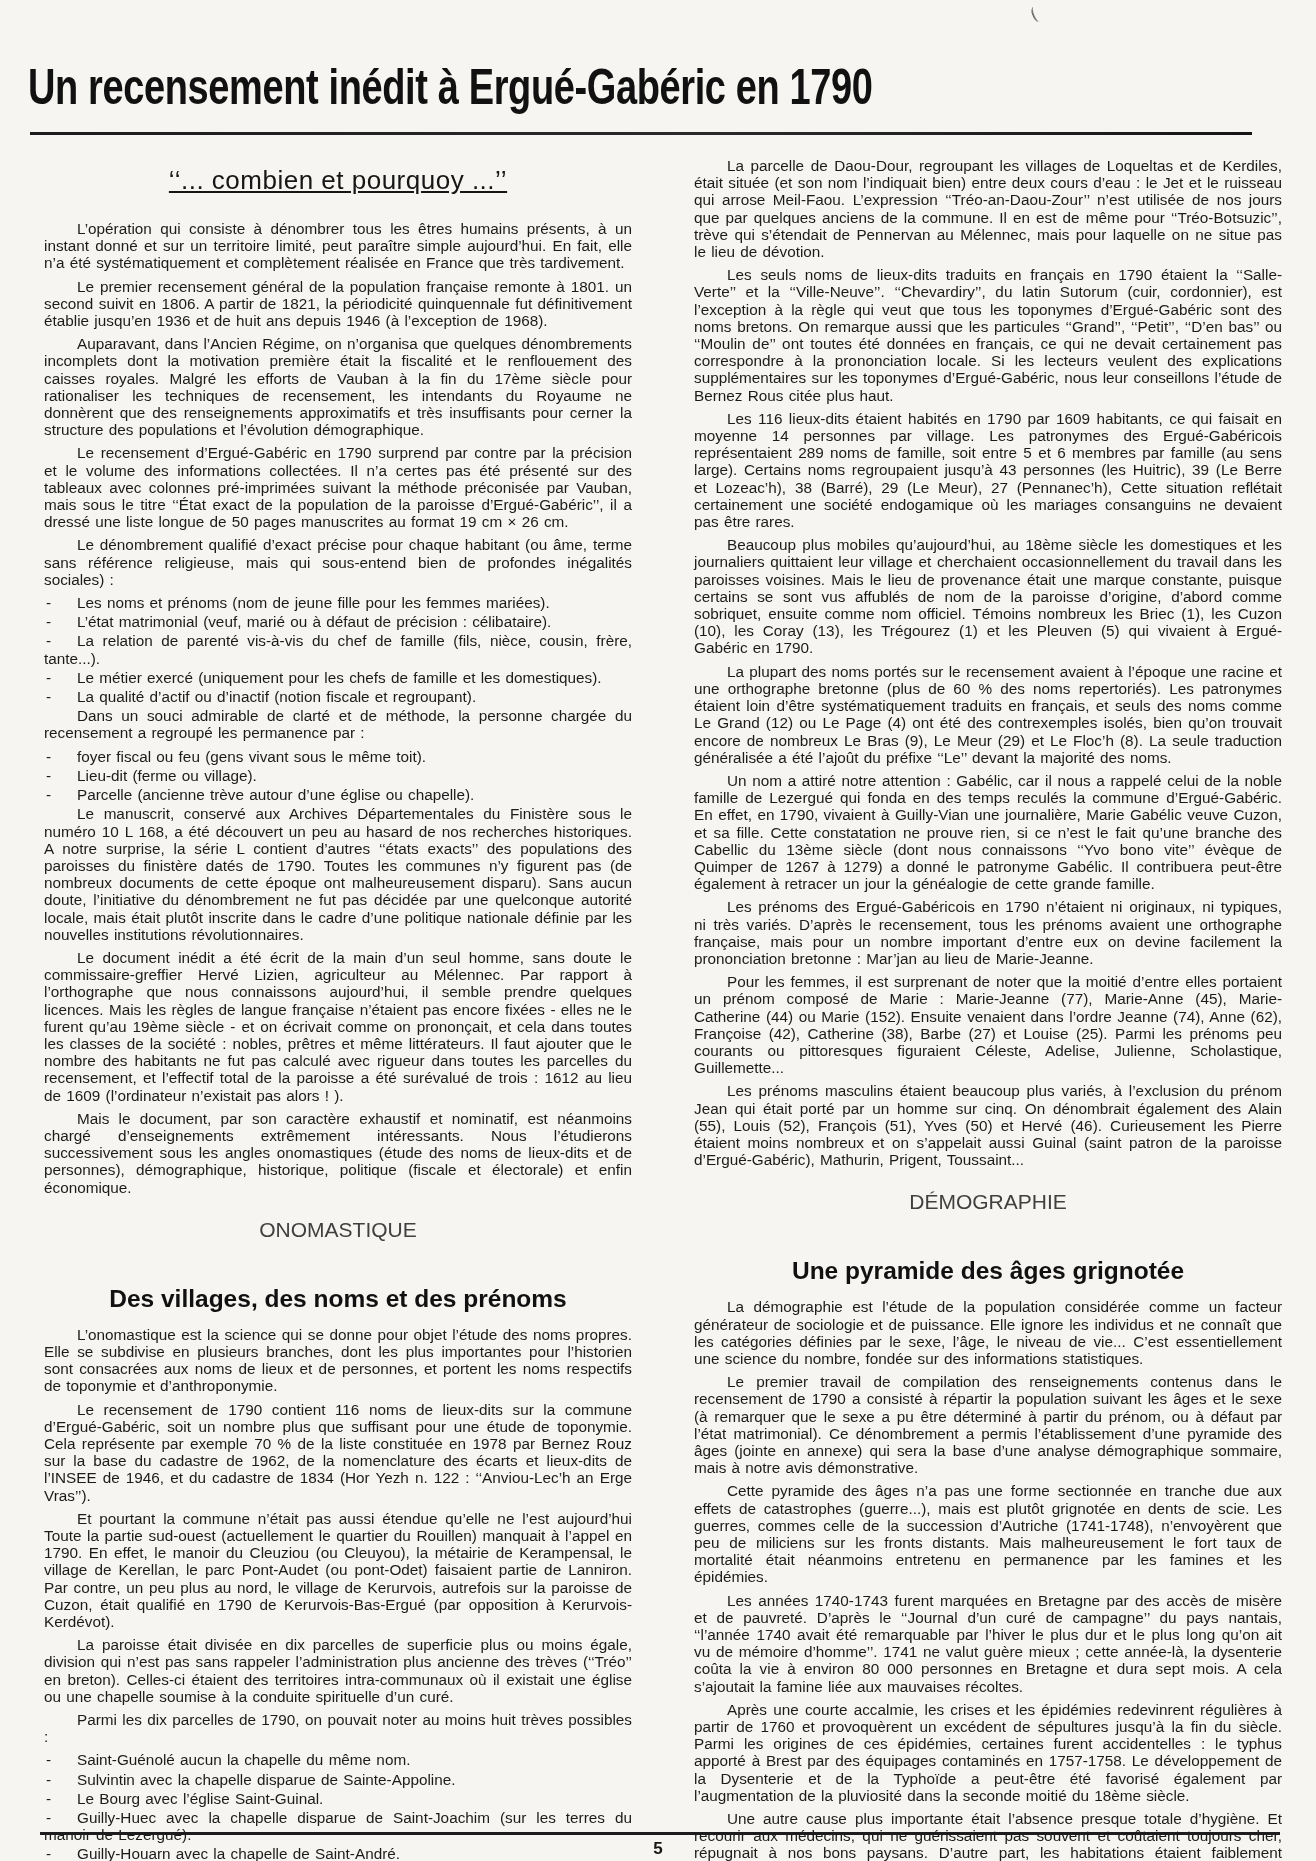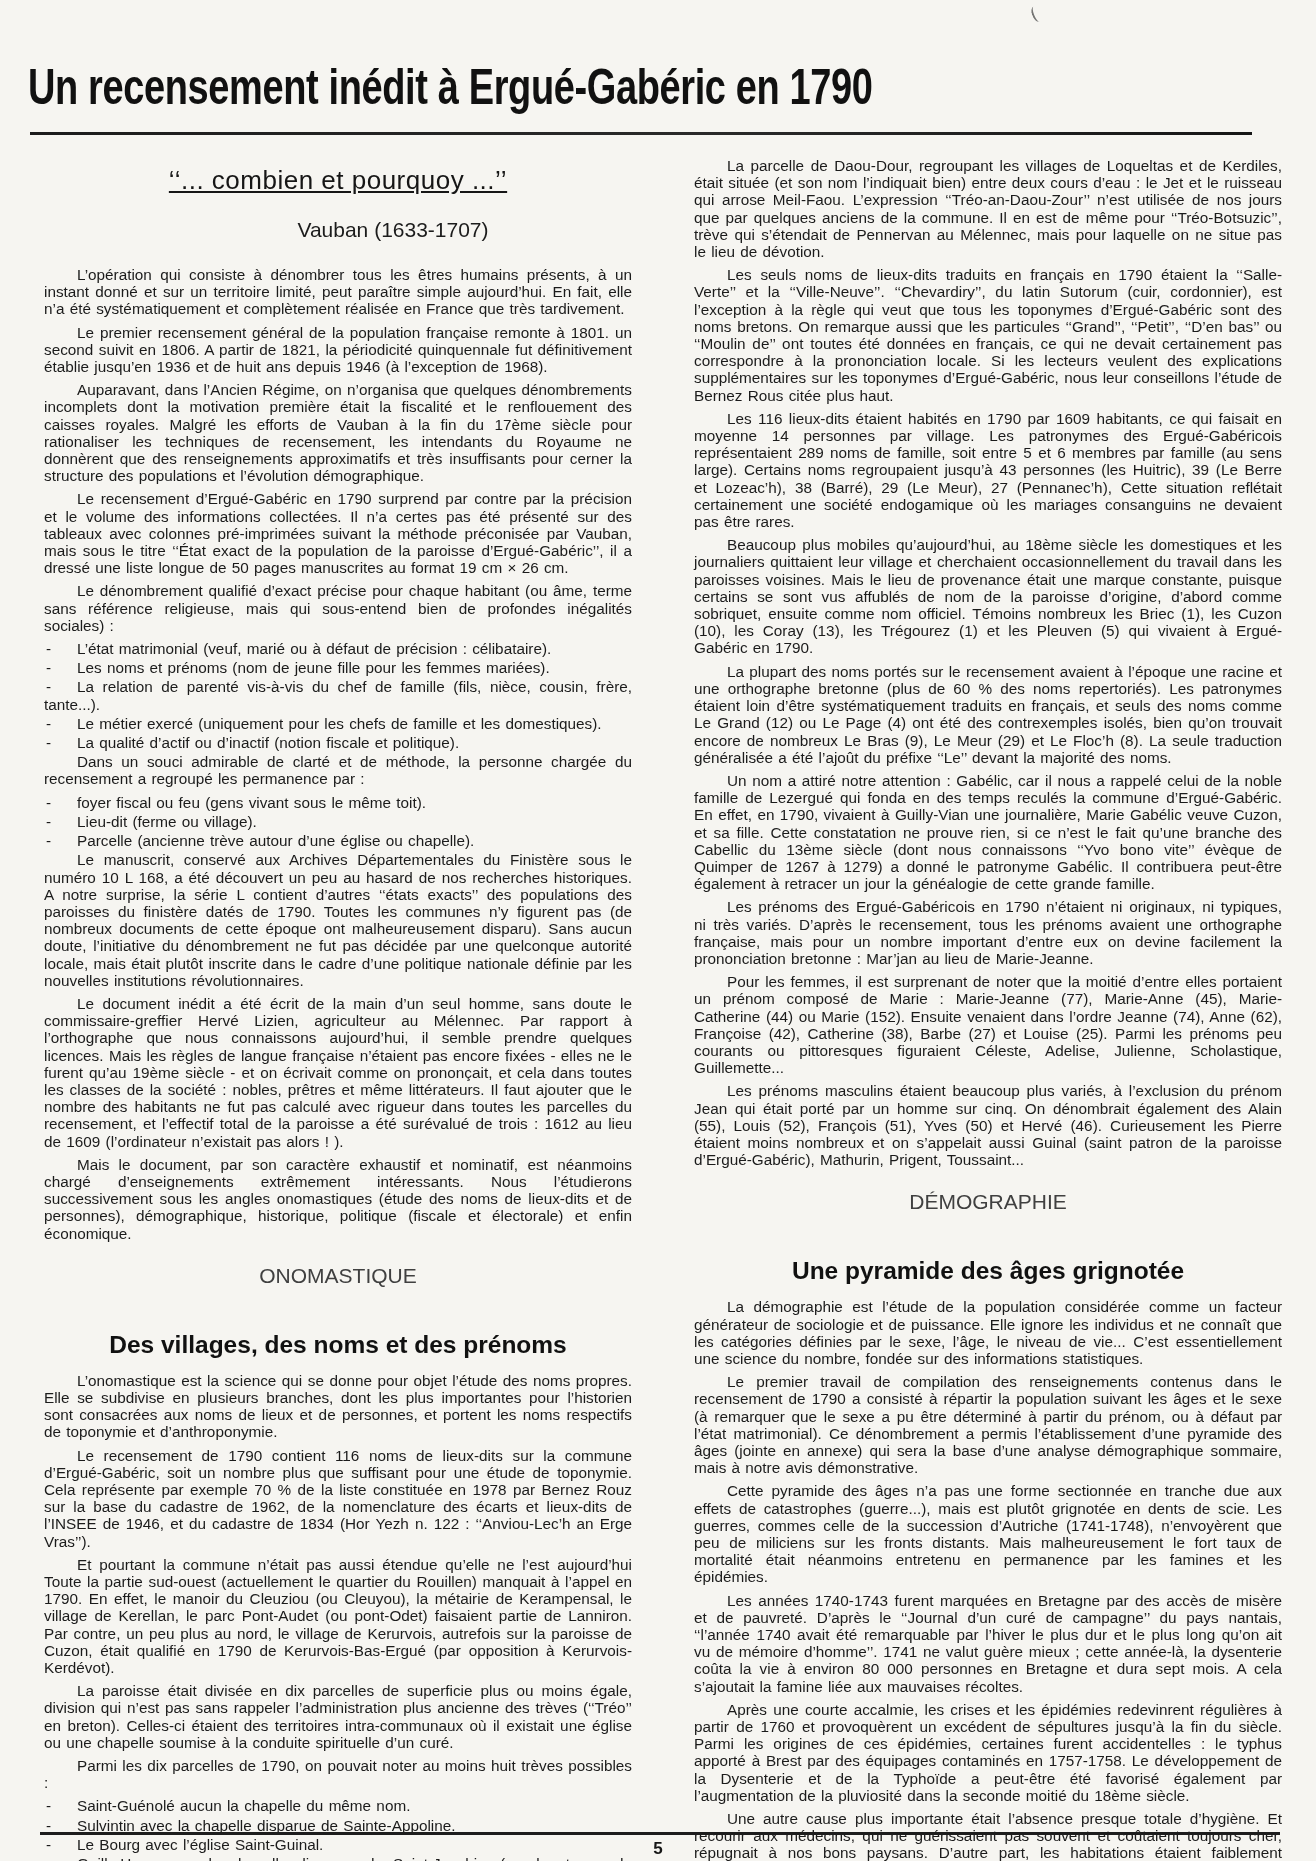--- a/index.html
+++ b/index.html
@@ -121,33 +121,32 @@
 
   <header class="masthead">
     <h1 class="title">Un recensement inédit à Ergué-Gabéric en 1790</h1>
     <div class="title-rule"></div>
   </header>
 
   <div class="columns">
     <section class="col">
       <div class="epigraph">
         <div class="quote">‘‘... combien et pourquoy ...’’</div>
-        <div class="attribution">Vauban (1633-1707)</div>
       </div>
       <div class="blocks" id="left-blocks">
           <p class="p">L’opération qui consiste à dénombrer tous les êtres humains présents, à un instant donné et sur un territoire limité, peut paraître simple aujourd’hui. En fait, elle n’a été systématiquement et complètement réalisée en France que très tardivement.</p>
           <p class="p">Le premier recensement général de la population française remonte à 1801. un second suivit en 1806. A partir de 1821, la périodicité quinquennale fut définitivement établie jusqu’en 1936 et de huit ans depuis 1946 (à l’exception de 1968).</p>
           <p class="p">Auparavant, dans l’Ancien Régime, on n’organisa que quelques dénombrements incomplets dont la motivation première était la fiscalité et le renflouement des caisses royales. Malgré les efforts de Vauban à la fin du 17ème siècle pour rationaliser les techniques de recensement, les intendants du Royaume ne donnèrent que des renseignements approximatifs et très insuffisants pour cerner la structure des populations et l’évolution démographique.</p>
           <p class="p">Le recensement d’Ergué-Gabéric en 1790 surprend par contre par la précision et le volume des informations collectées. Il n’a certes pas été présenté sur des tableaux avec colonnes pré-imprimées suivant la méthode préconisée par Vauban, mais sous le titre ‘‘État exact de la population de la paroisse d’Ergué-Gabéric’’, il a dressé une liste longue de 50 pages manuscrites au format 19 cm × 26 cm.</p>
           <p class="p">Le dénombrement qualifié d’exact précise pour chaque habitant (ou âme, terme sans référence religieuse, mais qui sous-entend bien de profondes inégalités sociales) :</p>
+          <p class="li"><span class="dash">-</span><span>Les noms et prénoms (nom de jeune fille pour les femmes mariées).</span></p>
           <p class="li"><span class="dash">-</span><span>L’état matrimonial (veuf, marié ou à défaut de précision : célibataire).</span></p>
-          <p class="li"><span class="dash">-</span><span>Les noms et prénoms (nom de jeune fille pour les femmes mariées).</span></p>
           <p class="li"><span class="dash">-</span><span>La relation de parenté vis-à-vis du chef de famille (fils, nièce, cousin, frère, tante...).</span></p>
           <p class="li"><span class="dash">-</span><span>Le métier exercé (uniquement pour les chefs de famille et les domestiques).</span></p>
-          <p class="li"><span class="dash">-</span><span>La qualité d’actif ou d’inactif (notion fiscale et politique).</span></p>
+          <p class="li"><span class="dash">-</span><span>La qualité d’actif ou d’inactif (notion fiscale et regroupant).</span></p>
           <p class="p">Dans un souci admirable de clarté et de méthode, la personne chargée du recensement a regroupé les permanence par :</p>
           <p class="li"><span class="dash">-</span><span>foyer fiscal ou feu (gens vivant sous le même toit).</span></p>
           <p class="li"><span class="dash">-</span><span>Lieu-dit (ferme ou village).</span></p>
           <p class="li"><span class="dash">-</span><span>Parcelle (ancienne trève autour d’une église ou chapelle).</span></p>
           <p class="p">Le manuscrit, conservé aux Archives Départementales du Finistère sous le numéro 10 L 168, a été découvert un peu au hasard de nos recherches historiques. A notre surprise, la série L contient d’autres ‘‘états exacts’’ des populations des paroisses du finistère datés de 1790. Toutes les communes n’y figurent pas (de nombreux documents de cette époque ont malheureusement disparu). Sans aucun doute, l’initiative du dénombrement ne fut pas décidée par une quelconque autorité locale, mais était plutôt inscrite dans le cadre d’une politique nationale définie par les nouvelles institutions révolutionnaires.</p>
           <p class="p">Le document inédit a été écrit de la main d’un seul homme, sans doute le commissaire-greffier Hervé Lizien, agriculteur au Mélennec. Par rapport à l’orthographe que nous connaissons aujourd’hui, il semble prendre quelques licences. Mais les règles de langue française n’étaient pas encore fixées - elles ne le furent qu’au 19ème siècle - et on écrivait comme on prononçait, et cela dans toutes les classes de la société : nobles, prêtres et même littérateurs. Il faut ajouter que le nombre des habitants ne fut pas calculé avec rigueur dans toutes les parcelles du recensement, et l’effectif total de la paroisse a été surévalué de trois : 1612 au lieu de 1609 (l’ordinateur n’existait pas alors ! ).</p>
           <p class="p">Mais le document, par son caractère exhaustif et nominatif, est néanmoins chargé d’enseignements extrêmement intéressants. Nous l’étudierons successivement sous les angles onomastiques (étude des noms de lieux-dits et de personnes), démographique, historique, politique (fiscale et électorale) et enfin économique.</p>
           <div class="sec-heading">
             <div class="sec-kicker">ONOMASTIQUE</div>
             <div class="sec-title">Des villages, des noms et des prénoms</div>

